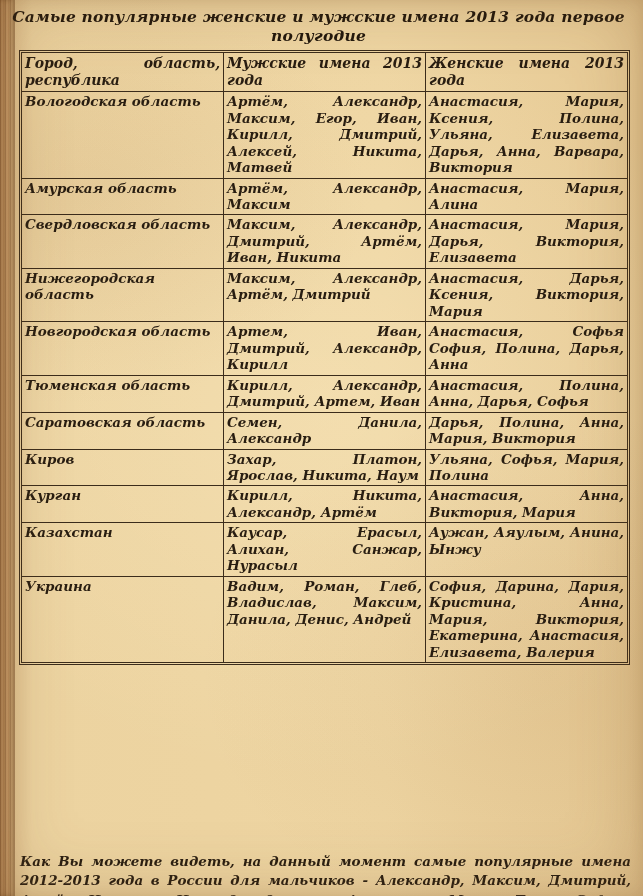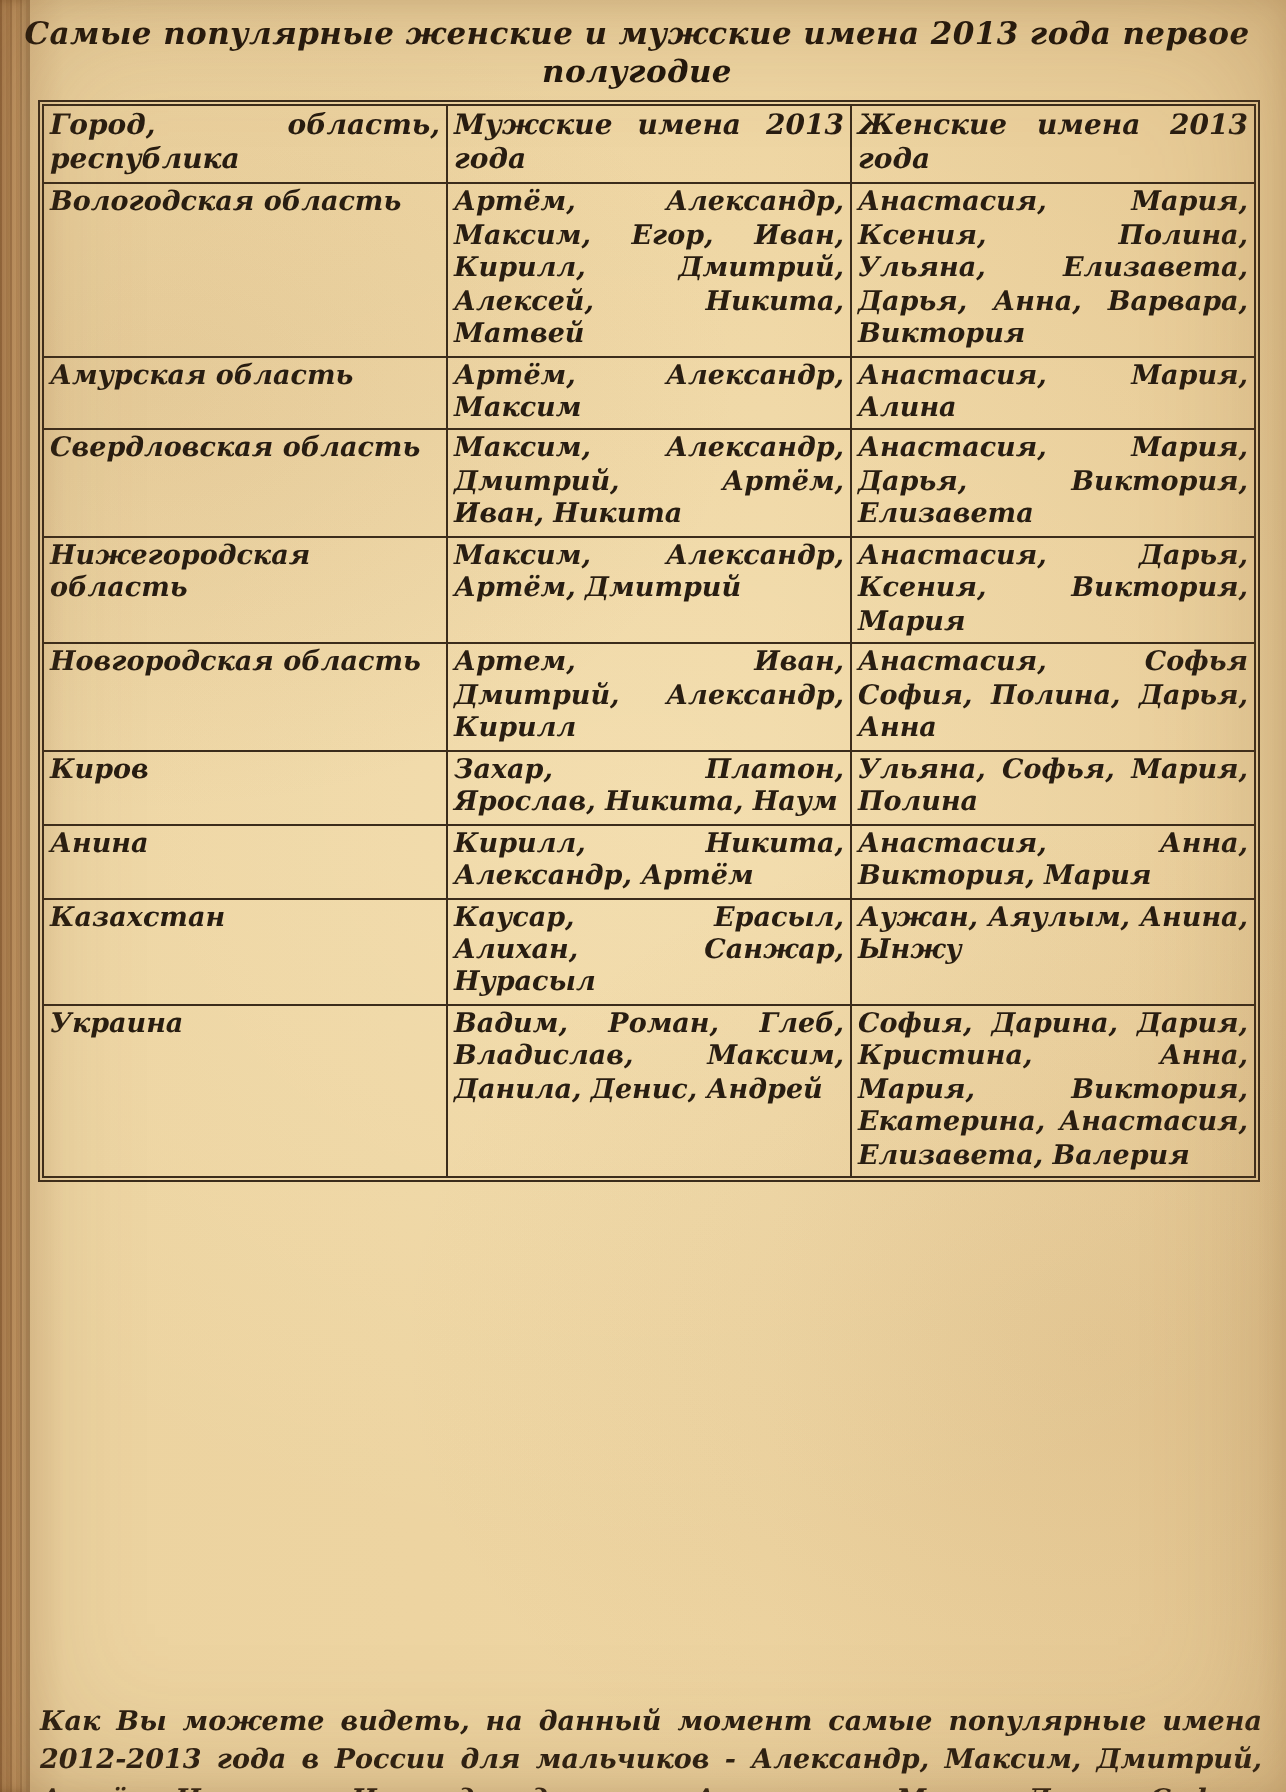--- a/index.html
+++ b/index.html
@@ -123,26 +123,36 @@
           <td>Нижегородская область</td>
           <td>Максим, Александр, Артём, Дмитрий</td>
           <td>Анастасия, Дарья, Ксения, Виктория, Мария</td>
         </tr>
         <tr>
           <td>Новгородская область</td>
           <td>Артем, Иван, Дмитрий, Александр, Кирилл</td>
           <td>Анастасия, Софья София, Полина, Дарья, Анна</td>
         </tr>
         <tr>
+          <td>Тюменская область</td>
+          <td>Кирилл, Александр, Дмитрий, Артем, Иван</td>
+          <td>Анастасия, Полина, Анна, Дарья, Софья</td>
+        </tr>
+        <tr>
+          <td>Саратовская область</td>
+          <td>Семен, Данила, Александр</td>
+          <td>Дарья, Полина, Анна, Мария, Виктория</td>
+        </tr>
+        <tr>
           <td>Киров</td>
           <td>Захар, Платон, Ярослав, Никита, Наум</td>
           <td>Ульяна, Софья, Мария, Полина</td>
         </tr>
         <tr>
-          <td>Анина</td>
+          <td>Курган</td>
           <td>Кирилл, Никита, Александр, Артём</td>
           <td>Анастасия, Анна, Виктория, Мария</td>
         </tr>
         <tr>
           <td>Казахстан</td>
           <td>Каусар, Ерасыл, Алихан, Санжар, Нурасыл</td>
           <td>Аужан, Аяулым, Анина, Ынжу</td>
         </tr>
         <tr>
           <td>Украина</td>

